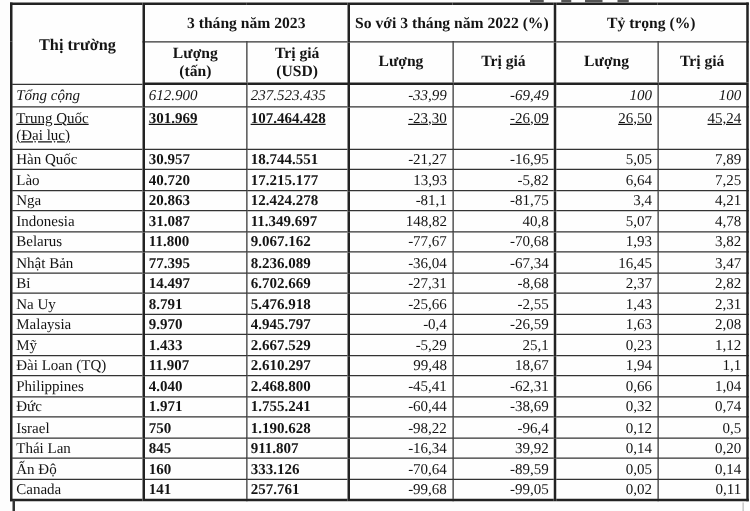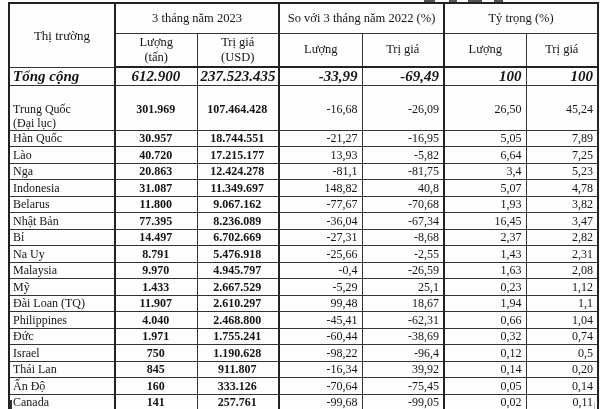--- a/index.html
+++ b/index.html
@@ -15,21 +15,21 @@
     position: absolute; left: 8px; top: 2px;
     width: 589px;
     border-collapse: collapse;
     table-layout: fixed;
     background: #fefefe;
     border: 2px solid #222;
   }
   th, td { border: 1px solid #333; overflow: hidden; }
 
   thead th {
-    font-weight: normal;
+    font-weight: bold;
     text-align: center;
     vertical-align: middle;
     font-size: 12.5px;
     line-height: 15px;
     padding: 1px 2px;
     white-space: pre-line;
   }
   tr.group-row { height: 30px; }
   tr.sub-row   { height: 34px; }
   thead tr.sub-row th { border-bottom: 2px solid #222; }
@@ -45,28 +45,28 @@
   tbody td:nth-child(3),
   tbody td:nth-child(5) { border-right: 2px solid #222; }
 
   tbody td {
     font-size: 12px;
     line-height: 14px;
     padding: 0 3px;
     vertical-align: middle;
   }
   td.market { text-align: left; padding-left: 3px; white-space: pre-line; }
-  td.qty    { text-align: center; padding-right: 4px; font-weight: bold; }
+  td.qty    { text-align: left; padding-right: 4px; font-weight: bold; }
   td.pct    { text-align: right; padding-right: 4px; }
 
   tr.total { height: 18px; }
-  tr.total td { font-weight: bold; font-style: italic; font-size: 15px; }
+  tr.total td { font-weight: normal; font-style: italic; font-size: 12px; }
   tr.data  { height: 16.5px; }
   tr.tall  { height: 34px; }
-  tr.tall td { vertical-align: top; padding-top: 16px; }
+  tr.tall td { vertical-align: top; padding-top: 1px; text-decoration: underline; }
 
   
   .top-frag { position: absolute; top: 0; height: 2px; background: #555; }
   .frag-a { left: 424px; width: 11px; }
   .frag-b { left: 449px; width: 8px; }
   .frag-c { left: 468px; width: 14px; }
   .frag-d { left: 494px; width: 9px; }
 
   
   .sliver-left  { position: absolute; left: 10px;  top: 400px; width: 2px; height: 9px; background: #333; }
@@ -118,21 +118,21 @@
           <td class="pct">-33,99</td>
           <td class="pct">-69,49</td>
           <td class="pct">100</td>
           <td class="pct">100</td>
         </tr>
         <tr class="data tall">
           <td class="market">Trung Quốc
 (Đại lục)</td>
           <td class="qty">301.969</td>
           <td class="qty">107.464.428</td>
-          <td class="pct">-16,68</td>
+          <td class="pct">-23,30</td>
           <td class="pct">-26,09</td>
           <td class="pct">26,50</td>
           <td class="pct">45,24</td>
         </tr>
         <tr class="data">
           <td class="market">Hàn Quốc</td>
           <td class="qty">30.957</td>
           <td class="qty">18.744.551</td>
           <td class="pct">-21,27</td>
           <td class="pct">-16,95</td>
@@ -148,21 +148,21 @@
           <td class="pct">6,64</td>
           <td class="pct">7,25</td>
         </tr>
         <tr class="data">
           <td class="market">Nga</td>
           <td class="qty">20.863</td>
           <td class="qty">12.424.278</td>
           <td class="pct">-81,1</td>
           <td class="pct">-81,75</td>
           <td class="pct">3,4</td>
-          <td class="pct">5,23</td>
+          <td class="pct">4,21</td>
         </tr>
         <tr class="data">
           <td class="market">Indonesia</td>
           <td class="qty">31.087</td>
           <td class="qty">11.349.697</td>
           <td class="pct">148,82</td>
           <td class="pct">40,8</td>
           <td class="pct">5,07</td>
           <td class="pct">4,78</td>
         </tr>
@@ -263,21 +263,21 @@
           <td class="pct">-16,34</td>
           <td class="pct">39,92</td>
           <td class="pct">0,14</td>
           <td class="pct">0,20</td>
         </tr>
         <tr class="data">
           <td class="market">Ấn Độ</td>
           <td class="qty">160</td>
           <td class="qty">333.126</td>
           <td class="pct">-70,64</td>
-          <td class="pct">-75,45</td>
+          <td class="pct">-89,59</td>
           <td class="pct">0,05</td>
           <td class="pct">0,14</td>
         </tr>
         <tr class="data">
           <td class="market">Canada</td>
           <td class="qty">141</td>
           <td class="qty">257.761</td>
           <td class="pct">-99,68</td>
           <td class="pct">-99,05</td>
           <td class="pct">0,02</td>

